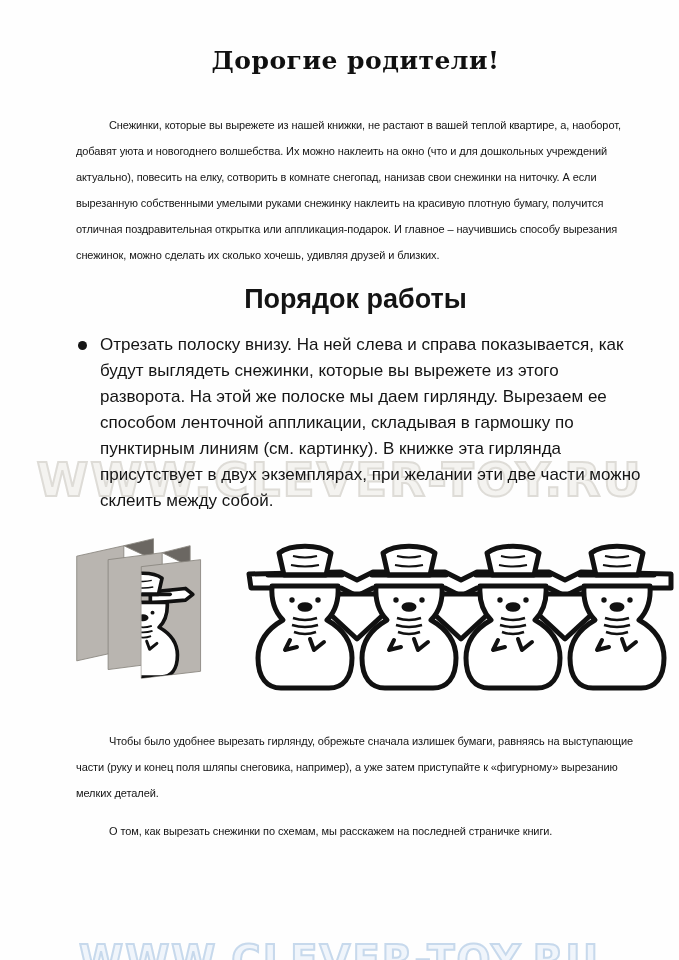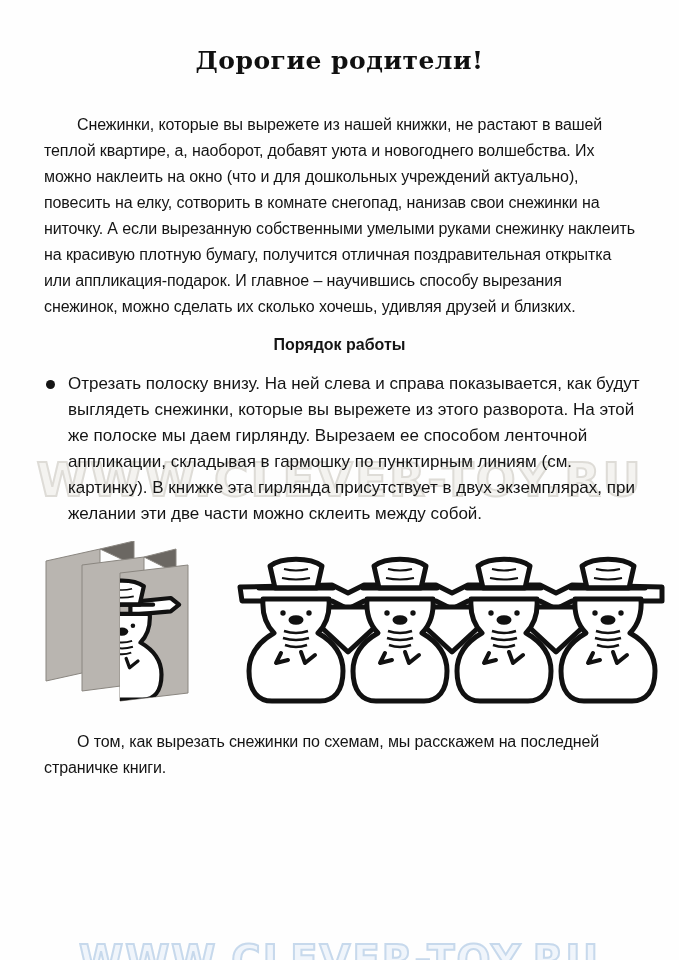--- a/index.html
+++ b/index.html
@@ -22,42 +22,42 @@
     -webkit-text-stroke:2px #dedcd7;
     z-index:0;
     user-select:none;
   }
   .wm-mid{top:452px;font-size:47px;}
   .wm-bottom{
     top:937px;font-size:40px;
     color:#f0f5fb;
     -webkit-text-stroke:2px #c7d9ec;
   }
-  .content{position:relative;z-index:1;}
+  .content{position:relative;z-index:1;padding-left:32px;}
   h1.title{
     margin:0;padding-top:46px;
     text-align:center;
     font-family:"DejaVu Serif", serif;
     font-weight:bold;
     font-size:25px;
     letter-spacing:0.5px;
     color:#101010;
   }
   p.body-par{
     margin:0 44px 0 44px;
-    font-size:16px;
+    font-size:11px;
     line-height:26px;
     text-indent:33px;
     letter-spacing:-0.1px;
   }
   p.intro{margin-top:37px;}
   h2.section{
     margin:16px 0 0 0;
     text-align:center;
-    font-size:16px;
+    font-size:27px;
     font-weight:bold;
   }
   ul.steps{
     list-style:none;
     margin:17px 38px 0 40px;
     padding:0;
     font-size:17px;
     line-height:26px;
   }
   ul.steps li{display:flex;align-items:flex-start;}
@@ -158,15 +158,16 @@
           <polygon points="301,52 343,52 349,72 322,97 295,72"></polygon>
         </g>
         <use href="#sm" x="62"></use>
         <use href="#sm" x="166"></use>
         <use href="#sm" x="270"></use>
         <use href="#sm" x="374"></use>
       </svg>
       </div>
     </div>
 
+    <p class="body-par outro1">Чтобы было удобнее вырезать гирлянду, обрежьте сначала излишек бумаги, равняясь на выступающие части (руку и конец поля шляпы снеговика, например), а уже затем приступайте к «фигурному» вырезанию мелких деталей.</p>
     <p class="body-par outro2">О том, как вырезать снежинки по схемам, мы расскажем на последней страничке книги.</p>
   </div>
 </div>
 
 </body></html>

